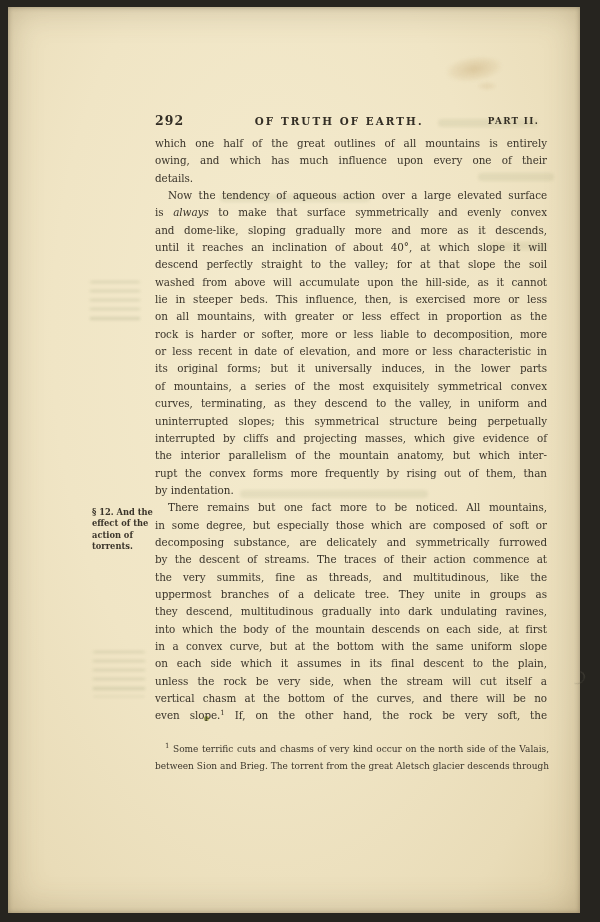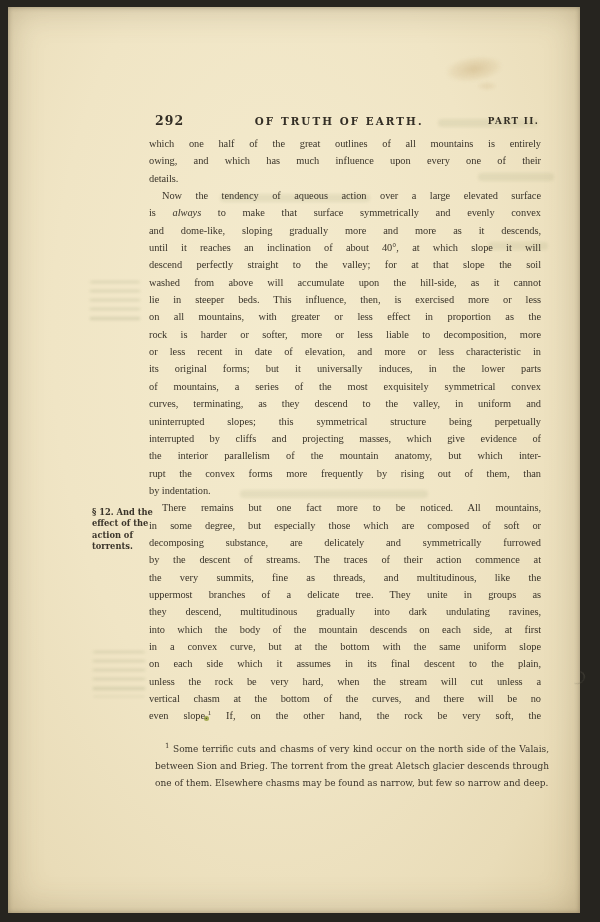--- a/index.html
+++ b/index.html
@@ -38,24 +38,23 @@
     white-space:nowrap;
   }
   .head-part {
     position:absolute; right:8px; top:3px;
     font-size:8.8px; font-weight:700; letter-spacing:1.3px; color:#332e25;
     white-space:nowrap;
   }
 
   
   .column {
-    position:absolute; left:141px; top:128px; width:392px;
+    position:absolute; left:147px; top:128px; width:392px;
     font-size:10.4px; line-height:17.35px; letter-spacing:-0.05px;
     color:#3a342a;
-    font-family:Liberation Serif, serif;
   }
   .ln { text-align:justify; text-align-last:justify; }
   .ln.end { text-align-last:left; }
   .ln.ind { text-indent:13px; }
   .ln em { font-style:italic; }
   sup.fnref { font-size:7px; vertical-align:super; line-height:0; }
 
   
   .margin-note {
     position:absolute; left:84px; top:500px; width:64px;
@@ -167,25 +166,24 @@
       <div class="ln ind">There remains but one fact more to be noticed.  All mountains,</div>
       <div class="ln">in some degree, but especially those which are composed of soft or</div>
       <div class="ln">decomposing substance, are delicately and symmetrically furrowed</div>
       <div class="ln">by the descent of streams.  The traces of their action commence at</div>
       <div class="ln">the very summits, fine as threads, and multitudinous, like the</div>
       <div class="ln">uppermost branches of a delicate tree.  They unite in groups as</div>
       <div class="ln">they descend, multitudinous gradually into dark undulating ravines,</div>
       <div class="ln">into which the body of the mountain descends on each side, at first</div>
       <div class="ln">in a convex curve, but at the bottom with the same uniform slope</div>
       <div class="ln">on each side which it assumes in its final descent to the plain,</div>
-      <div class="ln">unless the rock be very hard, when the stream will cut unless a</div>
+      <div class="ln">unless the rock be very side, when the stream will cut itself a</div>
       <div class="ln">vertical chasm at the bottom of the curves, and there will be no</div>
       <div class="ln"><span>even slope.</span><sup class="fnref">1</sup><span>  If, on the other hand, the rock be very soft, the</span></div>
     </div>
 
     <div class="footnote">
       <div class="ln ind"><sup class="fnref">1</sup><span> Some terrific cuts and chasms of very kind occur on the north side of the Valais,</span></div>
       <div class="ln">between Sion and Brieg.  The torrent from the great Aletsch glacier descends through</div>
-      <div class="ln end">one of them.  Elsewhere chasms may be found as narrow, but few so narrow and deep.</div>
     </div>
 
   </div>
 </div>
 
 </body></html>

